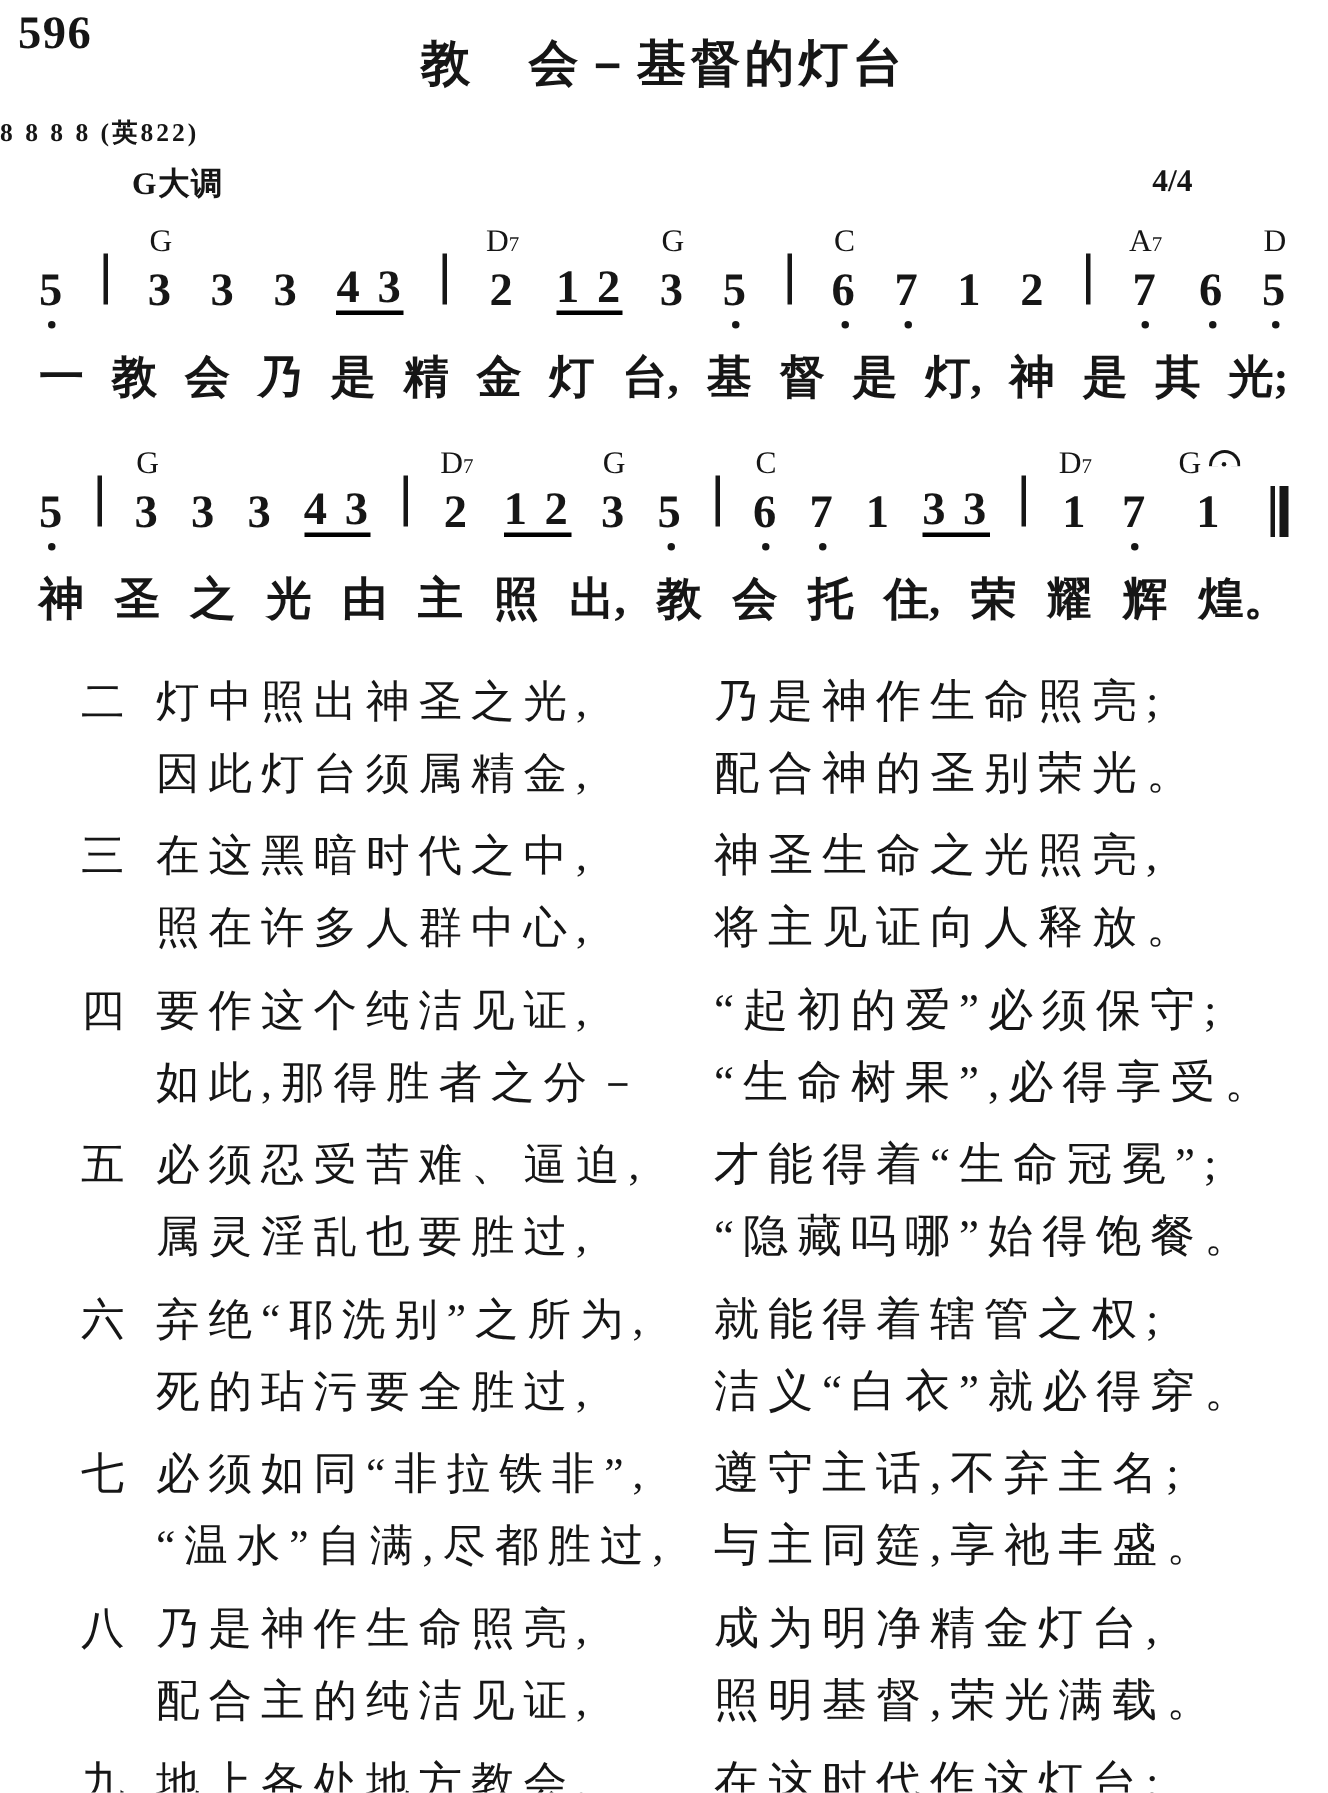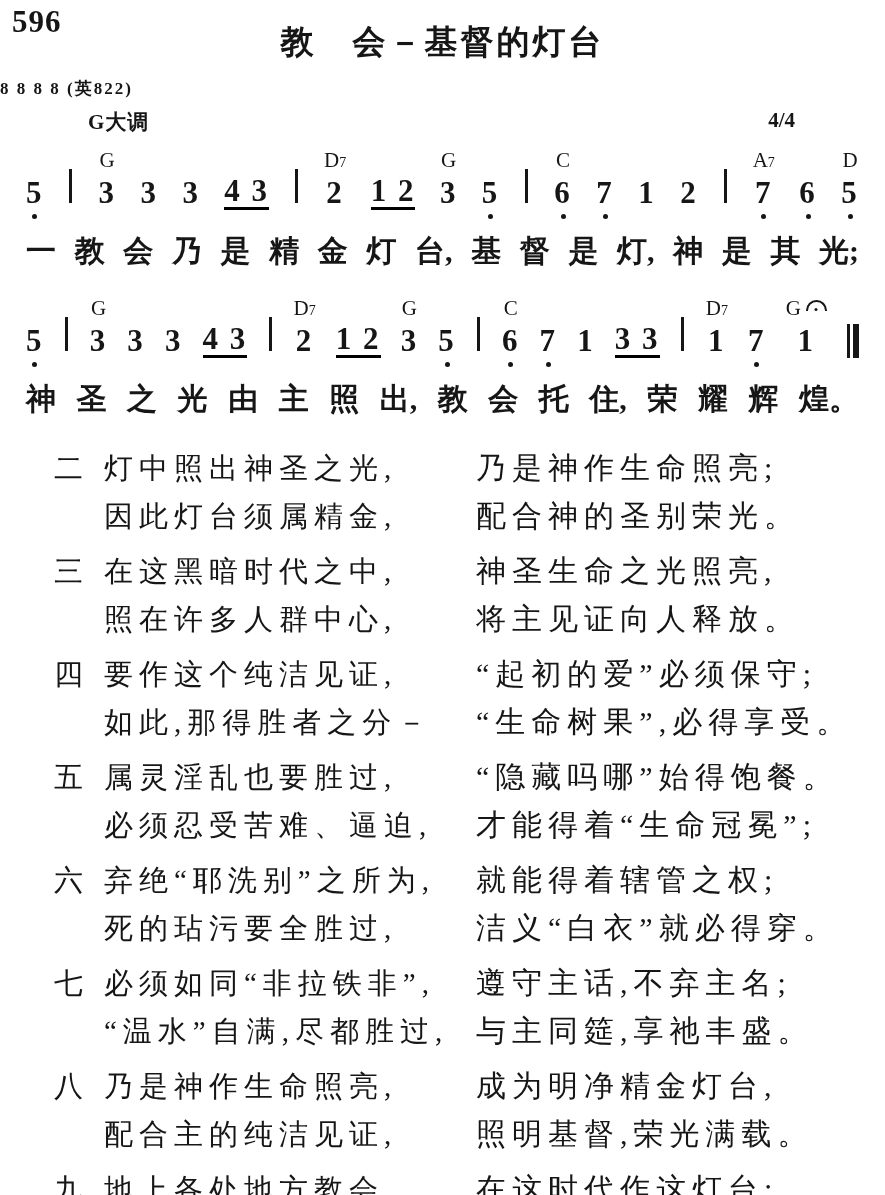--- a/index.html
+++ b/index.html
@@ -351,27 +351,27 @@
         <div class="vrow">
           <div class="vleft">如此,那得胜者之分－</div>
           <div class="vright">“生命树果”,必得享受。</div>
         </div>
       </div>
     </div>
     <div class="verse">
       <div class="vnum">五</div>
       <div class="vcols">
         <div class="vrow">
+          <div class="vleft">必须忍受苦难、逼迫,</div>
+          <div class="vright">才能得着“生命冠冕”;</div>
+        </div>
+        <div class="vrow">
           <div class="vleft">属灵淫乱也要胜过,</div>
           <div class="vright">“隐藏吗哪”始得饱餐。</div>
         </div>
-        <div class="vrow">
-          <div class="vleft">必须忍受苦难、逼迫,</div>
-          <div class="vright">才能得着“生命冠冕”;</div>
-        </div>
       </div>
     </div>
     <div class="verse">
       <div class="vnum">六</div>
       <div class="vcols">
         <div class="vrow">
           <div class="vleft">弃绝“耶洗别”之所为,</div>
           <div class="vright">就能得着辖管之权;</div>
         </div>
         <div class="vrow">

